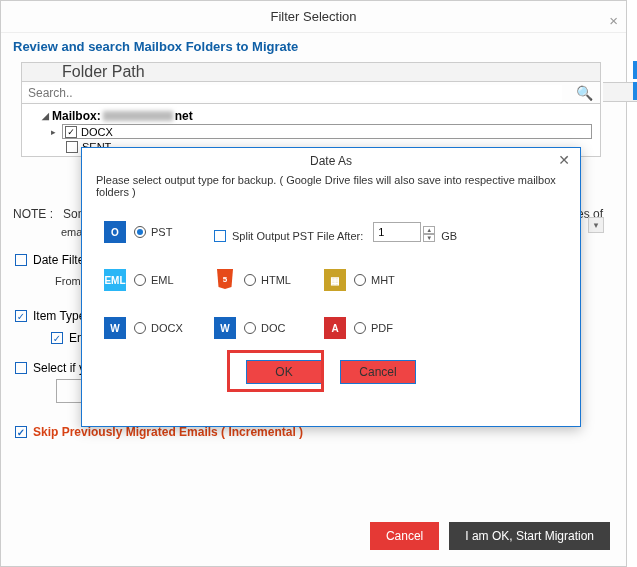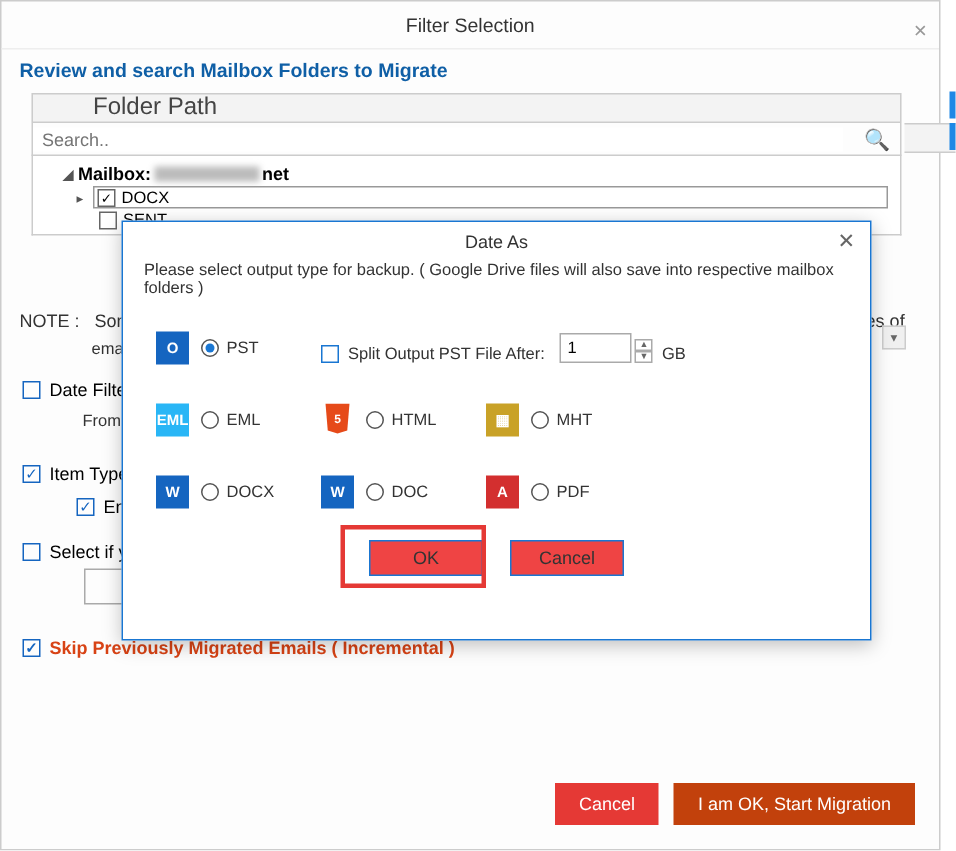--- a/index.html
+++ b/index.html
@@ -60,21 +60,21 @@
   .opt .cb.checked::before{content:"✓";}
   .opt.blue { color:#0f5fa6; font-weight:600;}
   .opt .sub { padding-left: 40px; color:#333; font-size:11px;}
   .subopt { padding-left: 50px;}
 
   .bg-input { margin-left:55px; width:200px; height:24px; border:1px solid #aaa;}
 
   .bot-btns { position:absolute; bottom:16px; right:16px; display:flex; gap:10px;}
   .btn { height:28px; padding:0 16px; font-size:12px; border:none; color:#fff; display:flex; align-items:center;}
   .btn.cancel { background:#e53935;}
-  .btn.ok { background:#c2410c;}
+  .btn.ok { background:#404040;}
 
   
   .modal {
     position: absolute; left: 80px; top: 146px; width: 500px; height: 280px;
     background: #fff; border: 1px solid #1976d2; box-shadow: 0 3px 12px rgba(0,0,0,.25);
     z-index: 10;
   }
   .modal .mtitle { text-align:center; font-size:12px; color:#333; padding:6px 0 4px; position:relative;}
   .modal .mclose { position:absolute; right:10px; top:4px; font-size:14px; color:#666;}
   .modal .mhint { font-size:11px; color:#333; padding:2px 14px 10px;}

